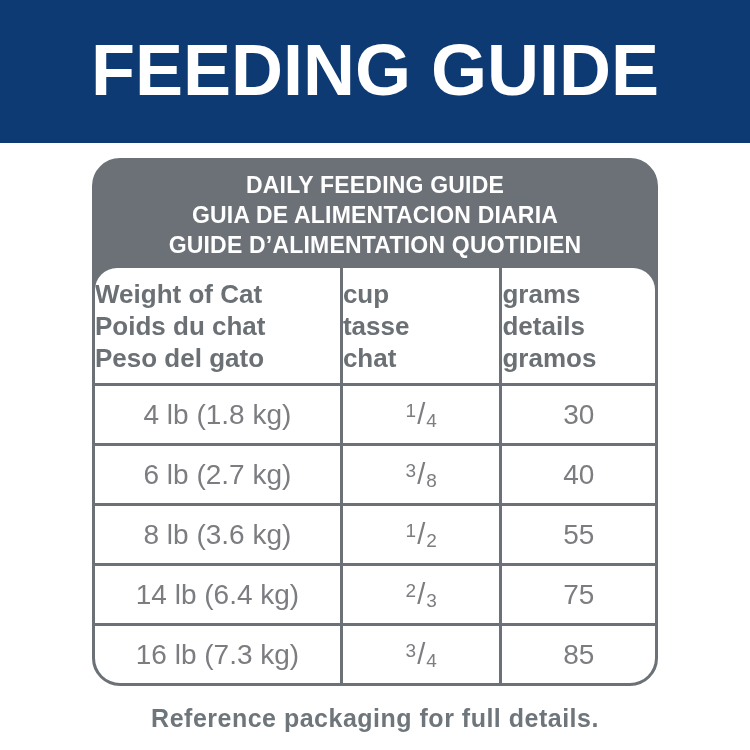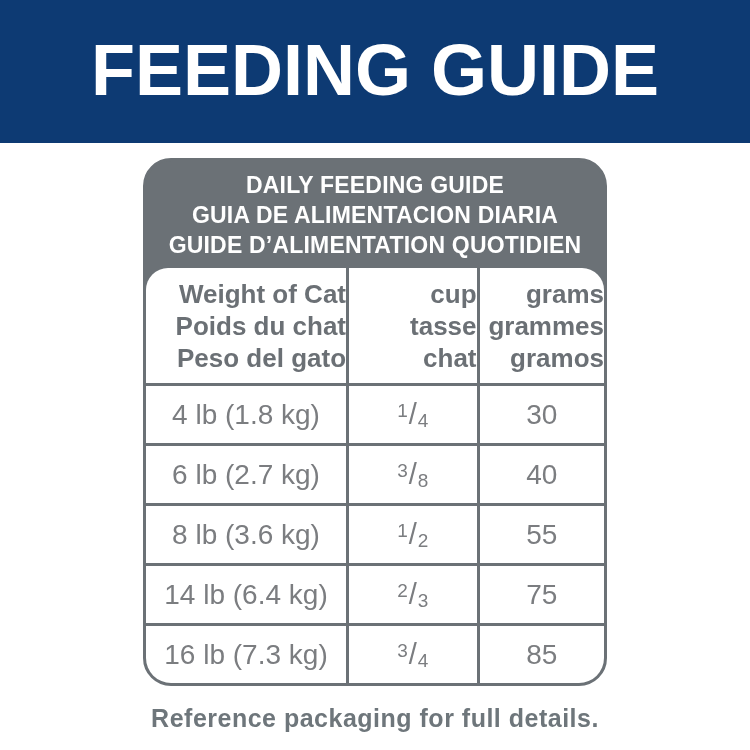--- a/index.html
+++ b/index.html
@@ -25,21 +25,21 @@
   .banner-title {
     color: #ffffff;
     font-size: 72px;
     font-weight: bold;
     letter-spacing: 0px;
     white-space: nowrap;
     line-height: 1;
     padding-bottom: 4px;
   }
   .card {
-    width: 464px;
+    width: 566px;
     margin: 15px auto 0 auto;
     border: 3px solid var(--gray);
     border-radius: 28px;
     background: var(--gray);
     overflow: hidden;
   }
   .card-title {
     height: 107px;
     display: flex; flex-direction: column;
     align-items: center; justify-content: center;
@@ -64,21 +64,21 @@
   col.c1 { width: 44%; }
   col.c2 { width: 28.5%; }
   col.c3 { width: 27.5%; }
   th + th, td + td { border-left: 3px solid var(--gray); }
   thead th {
     font-size: 26px;
     font-weight: bold;
     color: var(--head-text);
     line-height: 32px;
     padding: 10px 0 9px 0;
-    text-align: right;
+    text-align: left;
     white-space: nowrap;
   }
   tbody td {
     border-top: 3px solid var(--gray);
     font-size: 28px;
     font-weight: normal;
     color: var(--data-text);
     text-align: center;
     height: 41px;
     padding: 12px;
@@ -134,21 +134,21 @@
             <div>Poids du chat</div>
             <div>Peso del gato</div>
           </th>
           <th>
             <div>cup</div>
             <div>tasse</div>
             <div>chat</div>
           </th>
           <th>
             <div>grams</div>
-            <div>grammes</div>
+            <div>details</div>
             <div>gramos</div>
           </th>
         </tr>
       </thead>
       <tbody>
           <tr>
             <td>4 lb (1.8 kg)</td>
             <td><span class="frac"><sup>1</sup><span class="slash">/</span><sub>4</sub></span></td>
             <td>30</td>
           </tr>

